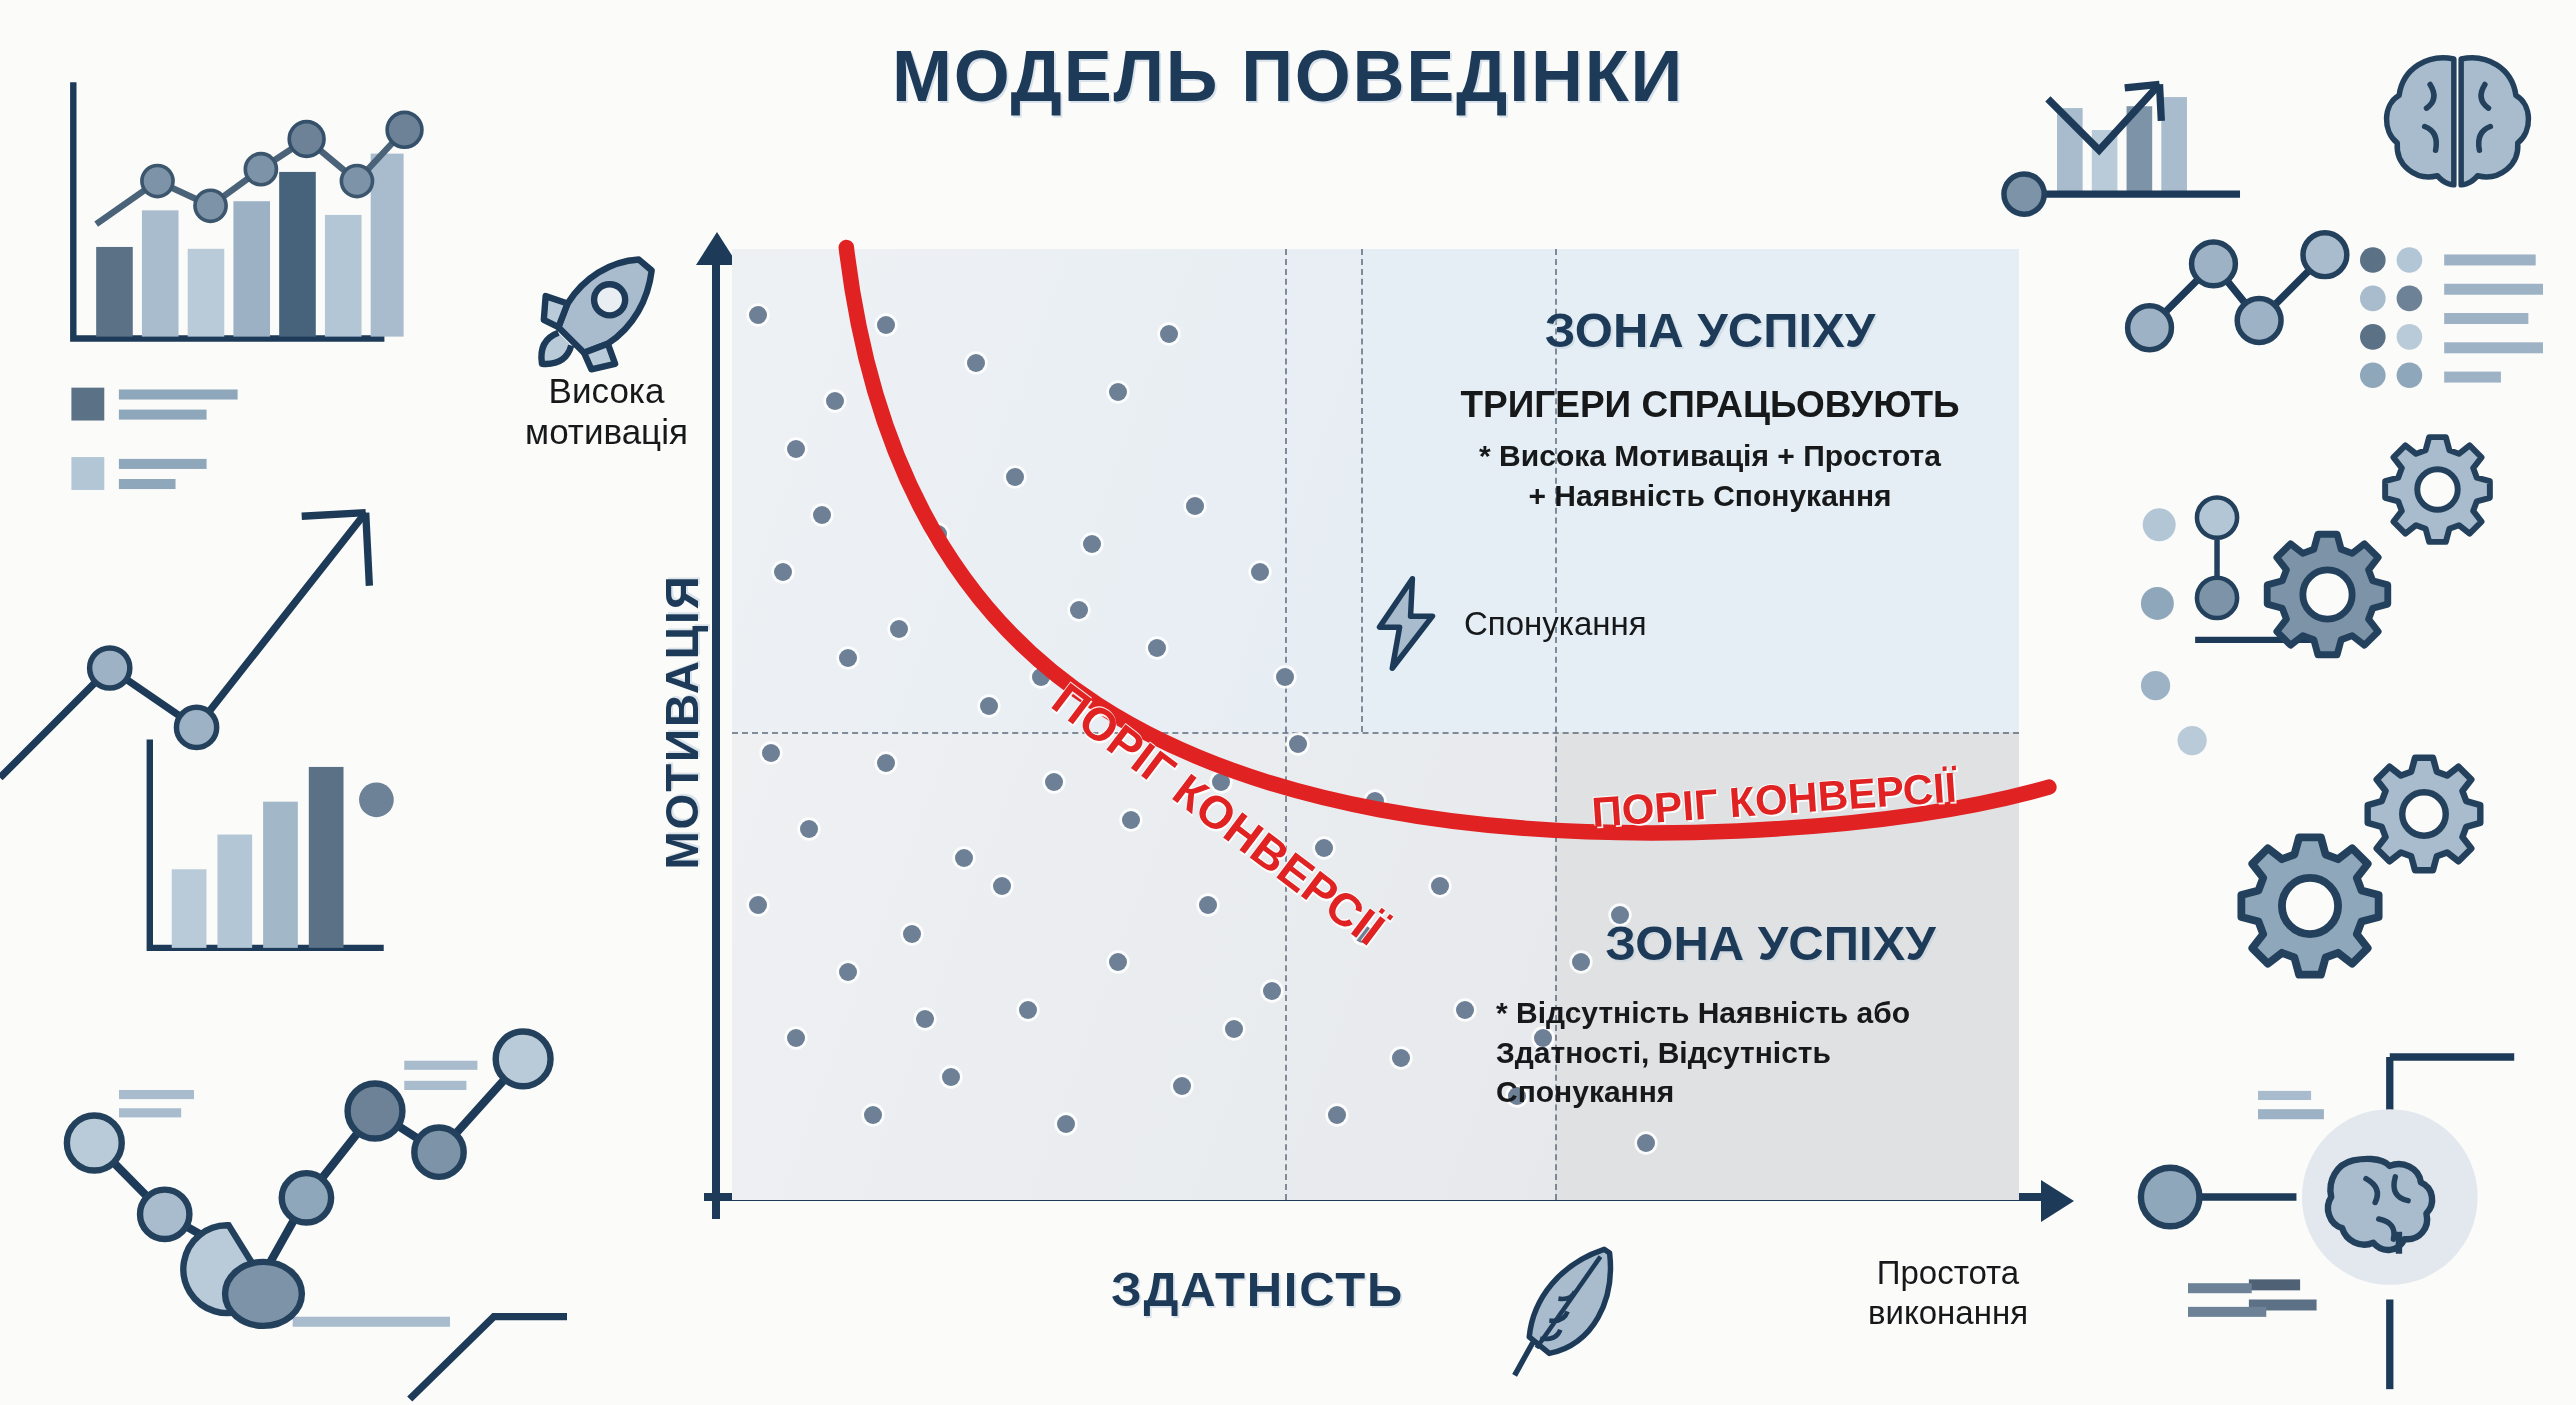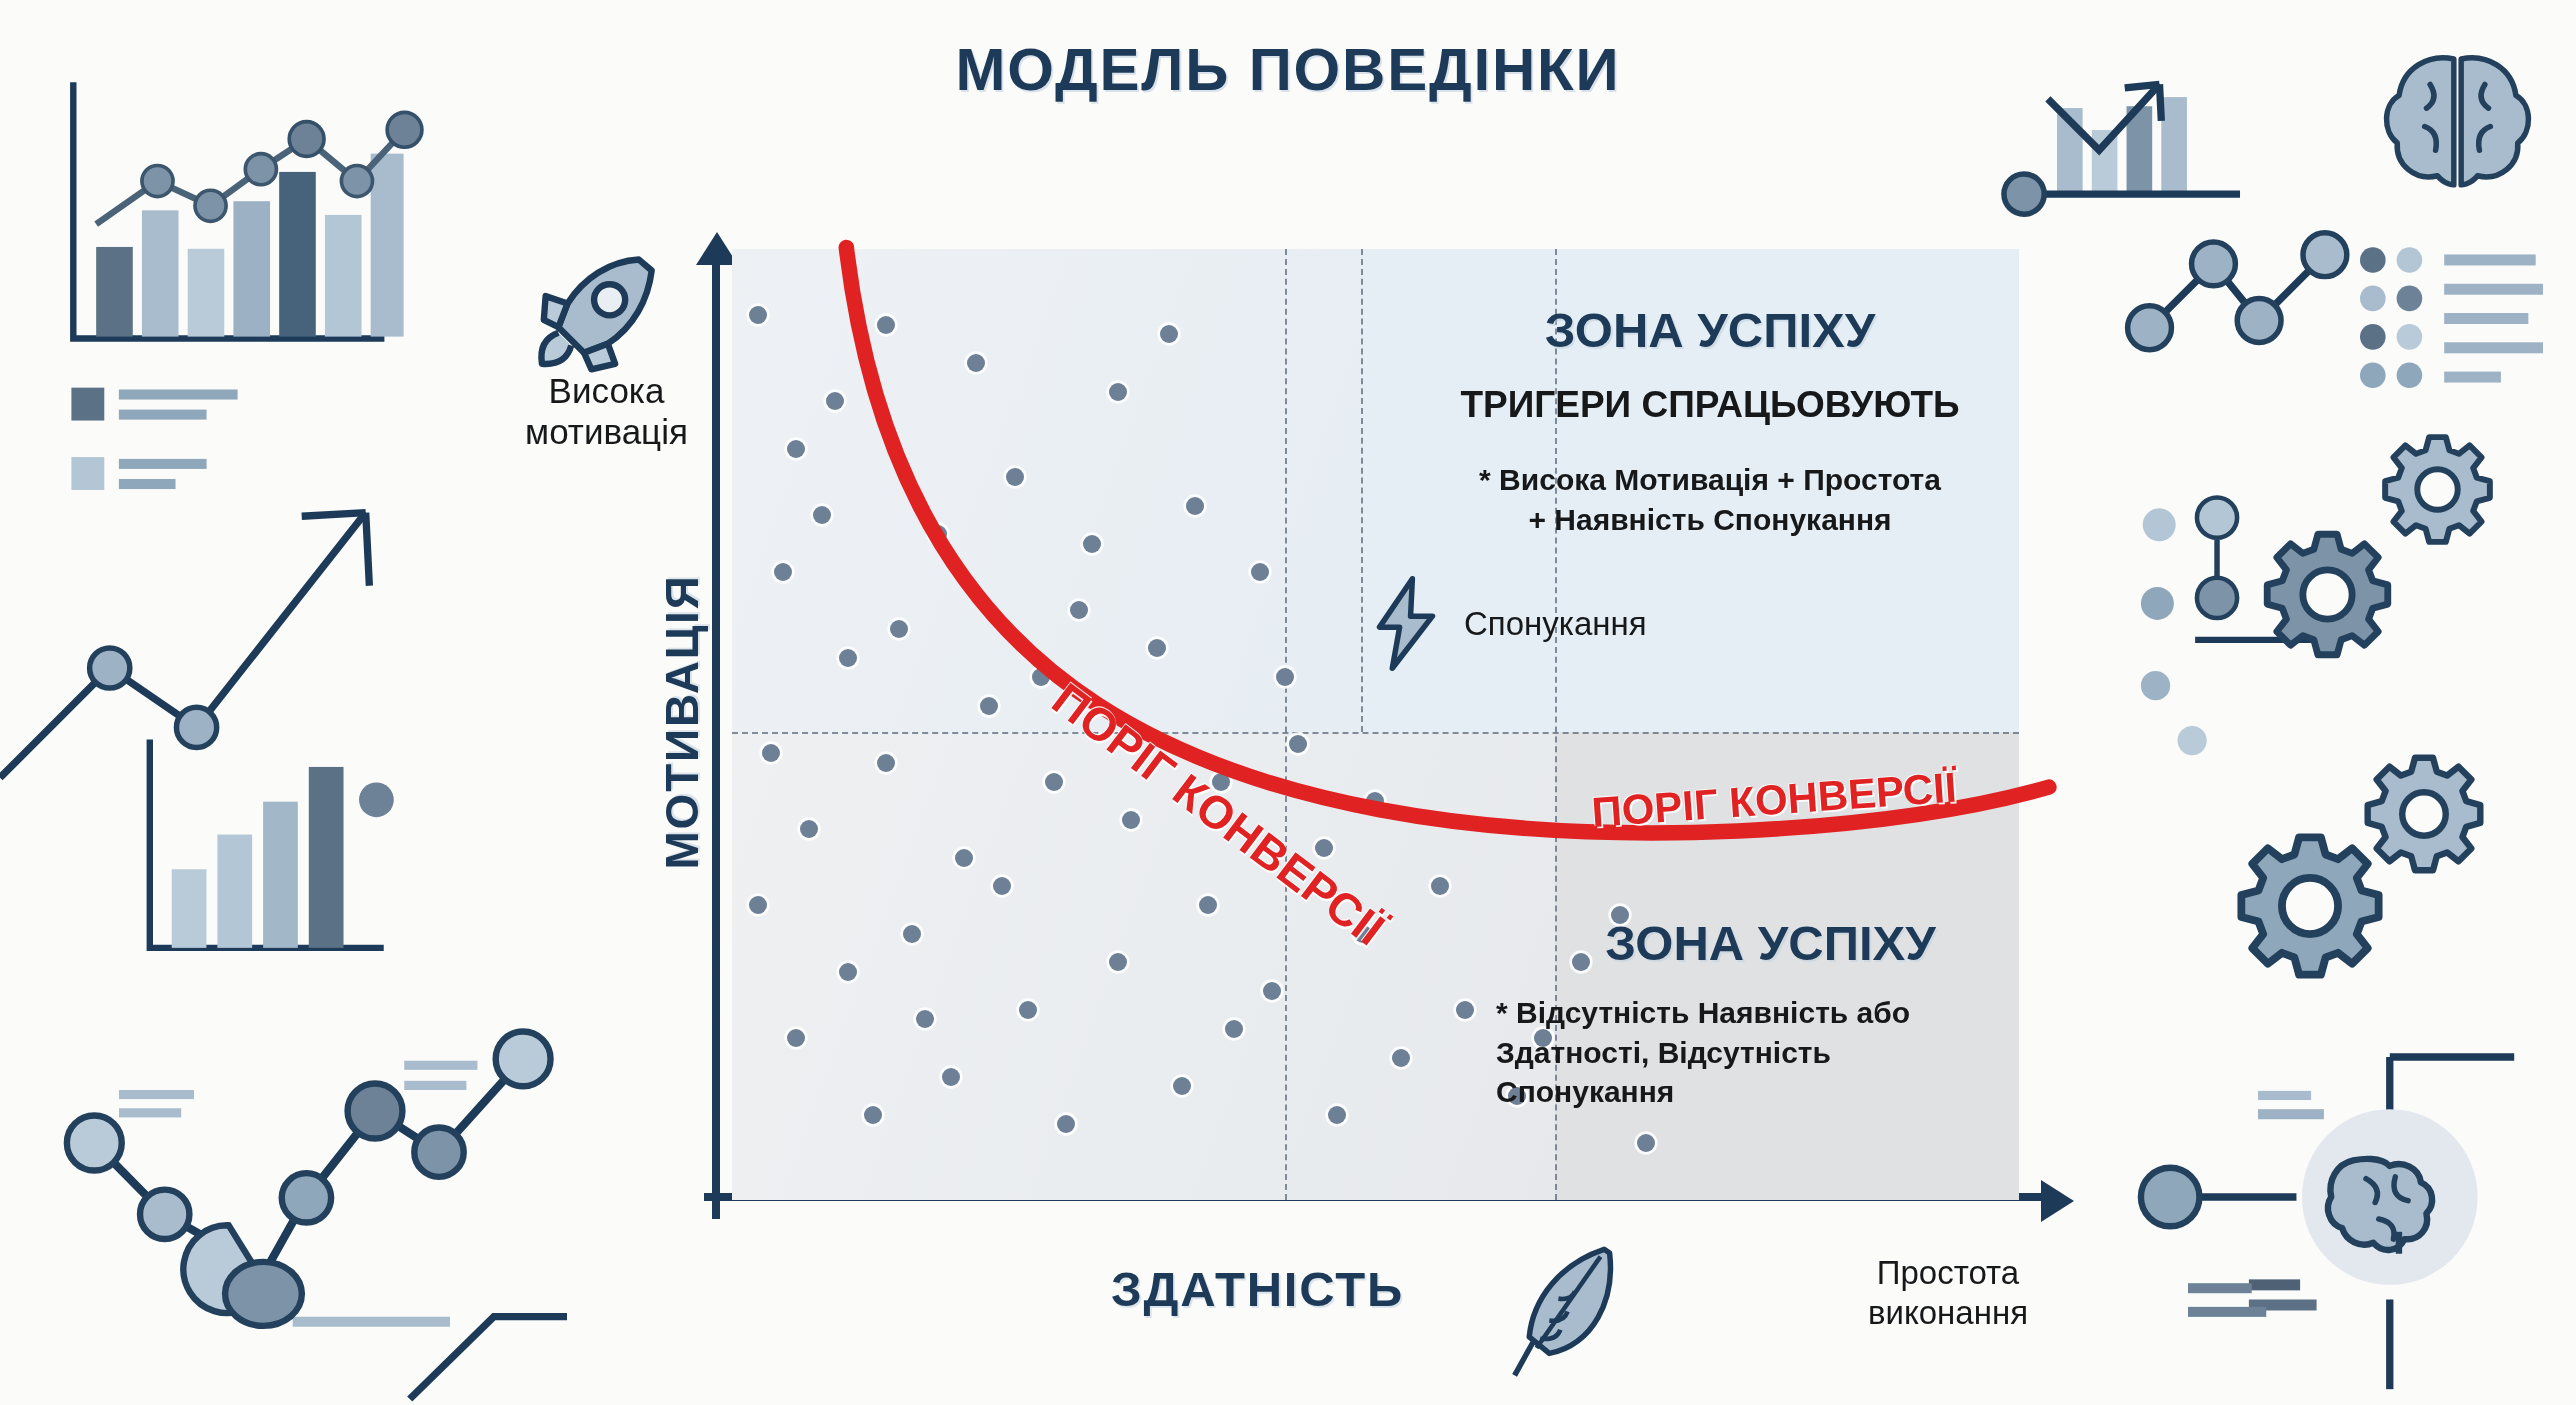--- a/index.html
+++ b/index.html
@@ -9,21 +9,21 @@
     font-family:"Liberation Sans", sans-serif;
     overflow:hidden;
     position:relative;
   }
   #stage{position:absolute;inset:0;width:2576px;height:1405px;}
   .abs{position:absolute;}
 
   
   #title{
     left:0;top:35px;width:2576px;text-align:center;
-    font-size:60px;font-weight:bold;letter-spacing:1.8px;
+    font-size:72px;font-weight:bold;letter-spacing:1.8px;
     color:#1d3b58;
     text-shadow:1.8px 1.8px 0 rgba(190,205,220,.55);
     white-space:nowrap;
   }
 
   
   #plot{left:732px;top:249px;width:1287px;height:951px;}
   .quad{position:absolute;}
   #q-top{left:0;top:0;width:1287px;height:483px;background:linear-gradient(110deg,#eef1f4 0%,#e6edf3 55%,#e2ebf2 100%);}
   #q-bot{left:0;top:483px;width:1287px;height:468px;background:linear-gradient(110deg,#eef0f2 0%,#e9ecef 45%,#e3e4e6 100%);}
@@ -325,21 +325,21 @@
       </div>
   </div>
 
   <svg class="abs" id="curve" viewBox="0 0 1450 1090" preserveAspectRatio="none">
     <path d="M125 30 C150 240 230 420 400 530 C570 640 820 680 1100 668 C1270 660 1370 640 1440 620" fill="none" stroke="#e02222" stroke-width="17" stroke-linecap="round"></path>
   </svg>
 
   <div class="abs" id="success-block">
     <div class="zone-title">ЗОНА УСПІХУ</div>
     <div class="zone-sub" style="margin-top:26px">ТРИГЕРИ СПРАЦЬОВУЮТЬ</div>
-    <div class="zone-body" style="margin-top:34px">* Висока Мотивація + Простота</div>
+    <div class="zone-body" style="margin-top:10px">* Висока Мотивація + Простота</div>
     <div class="zone-body">+ Наявність Спонукання</div>
   </div>
 
   <div class="abs" id="prompt-row">
     <svg width="68" height="95" viewBox="0 0 74 104">
       <path d="M44 3 L8 56 L30 56 L22 101 L66 44 L42 44 Z" fill="#a8bccd" stroke="#1d3b58" stroke-width="6" stroke-linejoin="round"></path>
     </svg>
     <div id="prompt-label">Спонукання</div>
   </div>
 

